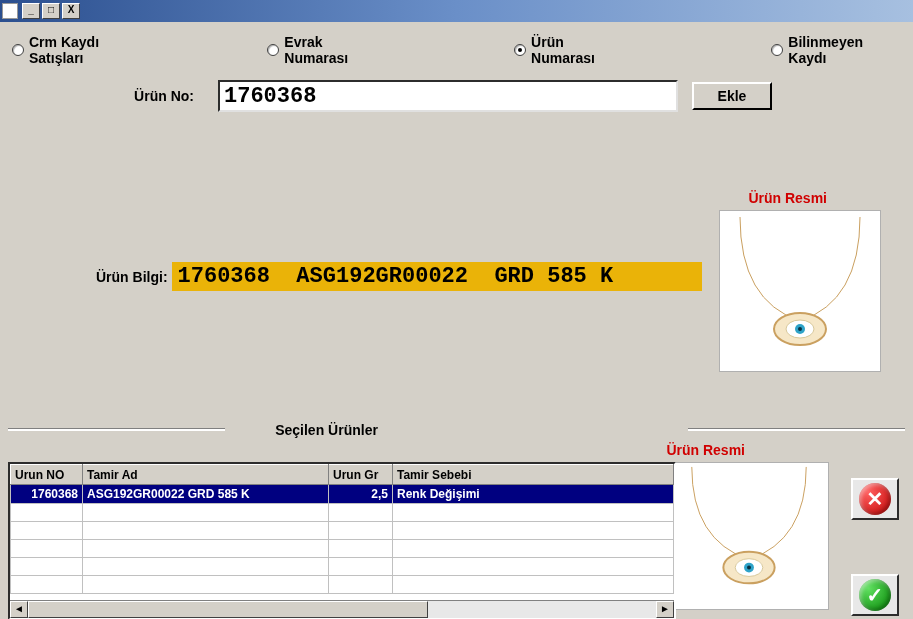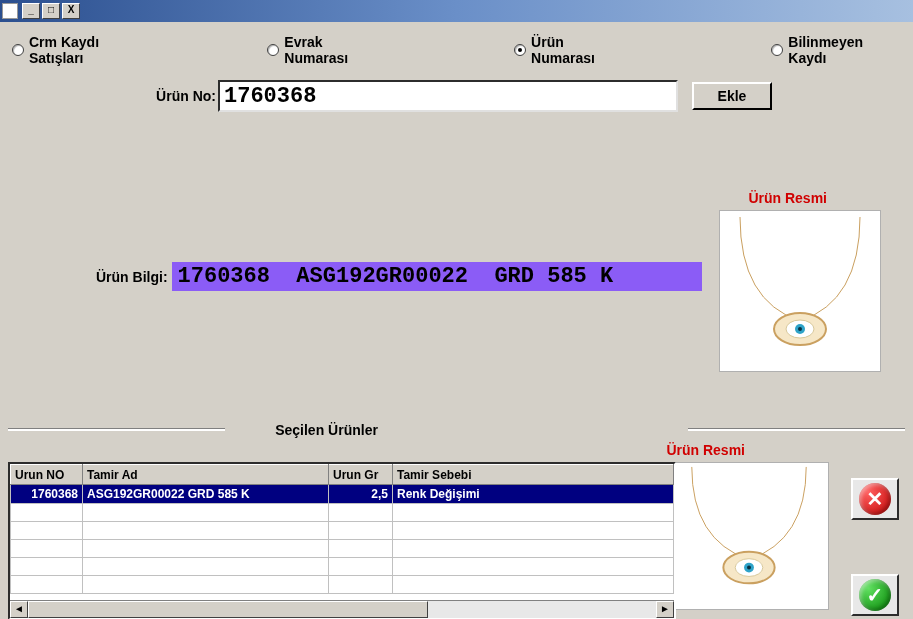--- a/index.html
+++ b/index.html
@@ -95,21 +95,21 @@
   .urun-row {
     display: flex;
     align-items: center;
     margin-top: 4px;
   }
   .urun-label {
     font-weight: bold;
     font-size: 14px;
     width: 210px;
     text-align: right;
-    padding-right: 2px;
+    padding-right: 24px;
   }
   .urun-input {
     width: 460px;
     height: 32px;
     font-family: "Courier New", monospace;
     font-weight: bold;
     font-size: 22px;
     padding: 2px 4px;
     background: #fff;
     border: 2px inset #e0e0e0;
@@ -142,21 +142,21 @@
   }
   .bilgi-label {
     font-weight: bold;
     font-size: 14px;
     margin-right: 4px;
   }
   .bilgi-value {
     font-family: "Courier New", monospace;
     font-weight: bold;
     font-size: 22px;
-    background: #8b5cf6;
+    background: #eab308;
     padding: 2px 6px;
     white-space: pre;
     min-width: 530px;
   }
   .urun-resmi-lbl {
     position: absolute;
     color: #d00000;
     font-weight: bold;
     font-size: 14px;
   }

